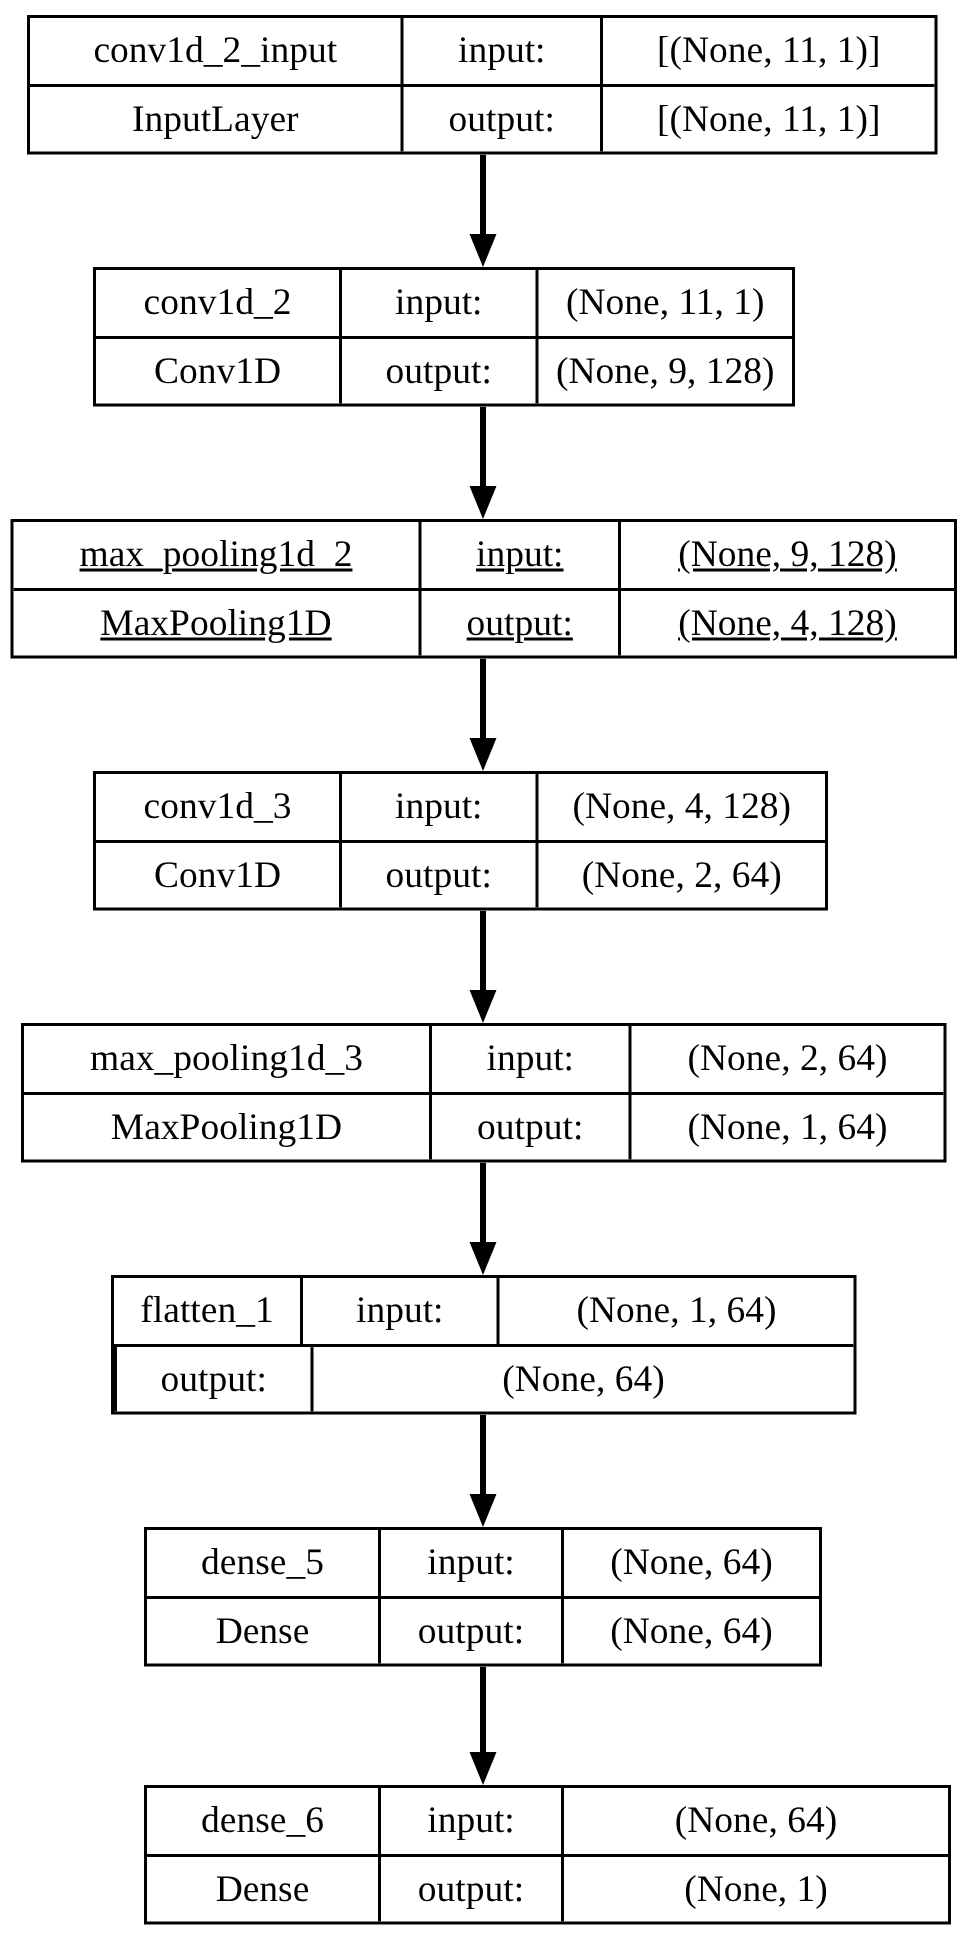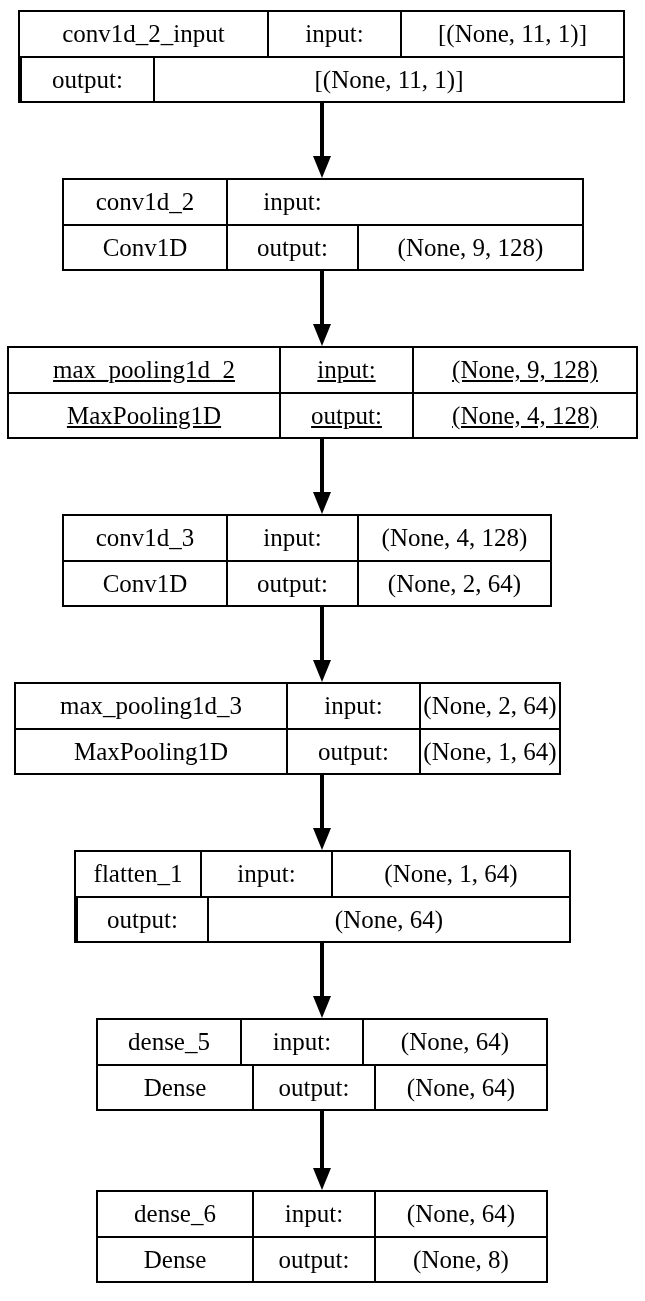--- a/index.html
+++ b/index.html
@@ -106,28 +106,30 @@
       <div class="edge-line" style="height: 59px;"></div>
       <div class="edge-head" style="top: 57px;"></div>
     </div>
     <div class="node" style="left: 18px; top: 10px; width: 607px; height: 93px;">
       <div class="node-row row-top">
         <div class="cell cell-name" style="width: 247px;">conv1d_2_input</div>
         <div class="cell cell-label" style="width: 133px;">input:</div>
         <div class="cell cell-shape">[(None, 11, 1)]</div>
       </div>
       <div class="node-row row-bottom">
+        <div class="cell cell-name" style="width: 247px;">InputLayer</div>
         <div class="cell cell-label" style="width: 133px;">output:</div>
         <div class="cell cell-shape">[(None, 11, 1)]</div>
       </div>
     </div>
-    <div class="node" style="left: 62px; top: 178px; width: 522px; height: 93px;">
+    <div class="node" style="left: 62px; top: 178px; width: 468px; height: 93px;">
       <div class="node-row row-top">
         <div class="cell cell-name" style="width: 162px;">conv1d_2</div>
         <div class="cell cell-label" style="width: 131px;">input:</div>
+        <div class="cell cell-shape">(None, 11, 1)</div>
       </div>
       <div class="node-row row-bottom">
         <div class="cell cell-name" style="width: 162px;">Conv1D</div>
         <div class="cell cell-label" style="width: 131px;">output:</div>
         <div class="cell cell-shape">(None, 9, 128)</div>
       </div>
     </div>
     <div class="node" style="left: 7px; top: 346px; width: 631px; height: 93px; text-decoration: underline;">
       <div class="node-row row-top">
         <div class="cell cell-name" style="width: 270px;">max_pooling1d_2</div>
@@ -145,21 +147,21 @@
         <div class="cell cell-name" style="width: 162px;">conv1d_3</div>
         <div class="cell cell-label" style="width: 131px;">input:</div>
         <div class="cell cell-shape">(None, 4, 128)</div>
       </div>
       <div class="node-row row-bottom">
         <div class="cell cell-name" style="width: 162px;">Conv1D</div>
         <div class="cell cell-label" style="width: 131px;">output:</div>
         <div class="cell cell-shape">(None, 2, 64)</div>
       </div>
     </div>
-    <div class="node" style="left: 14px; top: 682px; width: 547px; height: 93px;">
+    <div class="node" style="left: 14px; top: 682px; width: 617px; height: 93px;">
       <div class="node-row row-top">
         <div class="cell cell-name" style="width: 270px;">max_pooling1d_3</div>
         <div class="cell cell-label" style="width: 133px;">input:</div>
         <div class="cell cell-shape">(None, 2, 64)</div>
       </div>
       <div class="node-row row-bottom">
         <div class="cell cell-name" style="width: 270px;">MaxPooling1D</div>
         <div class="cell cell-label" style="width: 133px;">output:</div>
         <div class="cell cell-shape">(None, 1, 64)</div>
       </div>
@@ -170,35 +172,35 @@
         <div class="cell cell-label" style="width: 131px;">input:</div>
         <div class="cell cell-shape">(None, 1, 64)</div>
       </div>
       <div class="node-row row-bottom">
         <div class="cell cell-label" style="width: 131px;">output:</div>
         <div class="cell cell-shape">(None, 64)</div>
       </div>
     </div>
     <div class="node" style="left: 96px; top: 1018px; width: 452px; height: 93px;">
       <div class="node-row row-top">
-        <div class="cell cell-name" style="width: 142px;">dense_5</div>
+        <div class="cell cell-name" style="width: 154px;">dense_5</div>
         <div class="cell cell-label" style="width: 122px;">input:</div>
         <div class="cell cell-shape">(None, 64)</div>
       </div>
       <div class="node-row row-bottom">
         <div class="cell cell-name" style="width: 154px;">Dense</div>
         <div class="cell cell-label" style="width: 122px;">output:</div>
         <div class="cell cell-shape">(None, 64)</div>
       </div>
     </div>
-    <div class="node" style="left: 96px; top: 1190px; width: 452px; height: 93px;">
+    <div class="node" style="left: 96px; top: 1190px; width: 538px; height: 93px;">
       <div class="node-row row-top">
         <div class="cell cell-name" style="width: 154px;">dense_6</div>
         <div class="cell cell-label" style="width: 122px;">input:</div>
         <div class="cell cell-shape">(None, 64)</div>
       </div>
       <div class="node-row row-bottom">
         <div class="cell cell-name" style="width: 154px;">Dense</div>
         <div class="cell cell-label" style="width: 122px;">output:</div>
-        <div class="cell cell-shape">(None, 8)</div>
+        <div class="cell cell-shape">(None, 1)</div>
       </div>
     </div>
   </div>
 
 </body></html>

